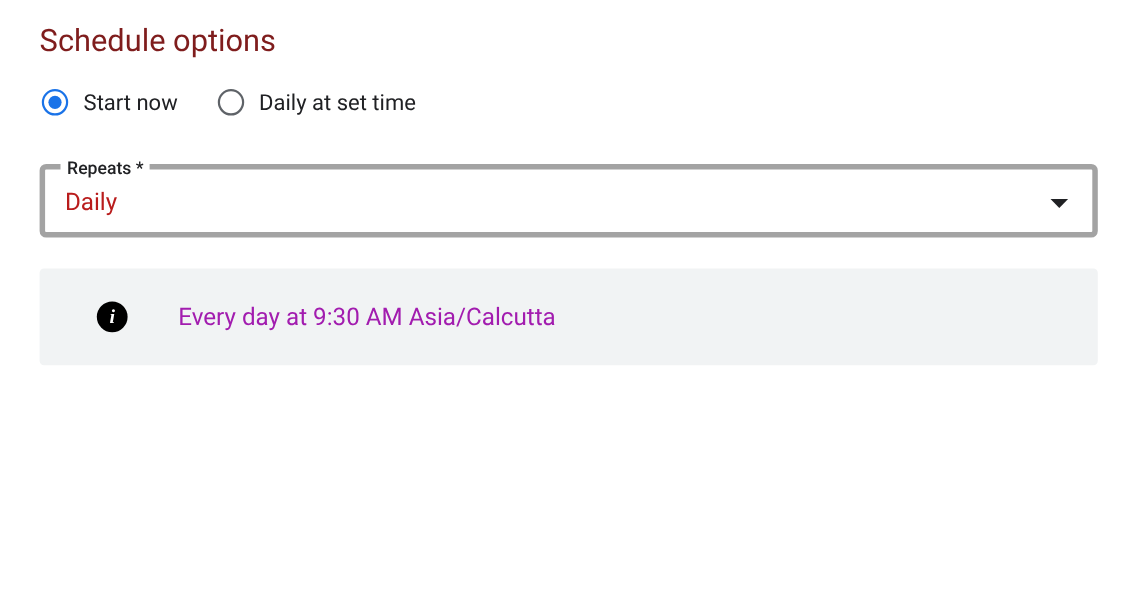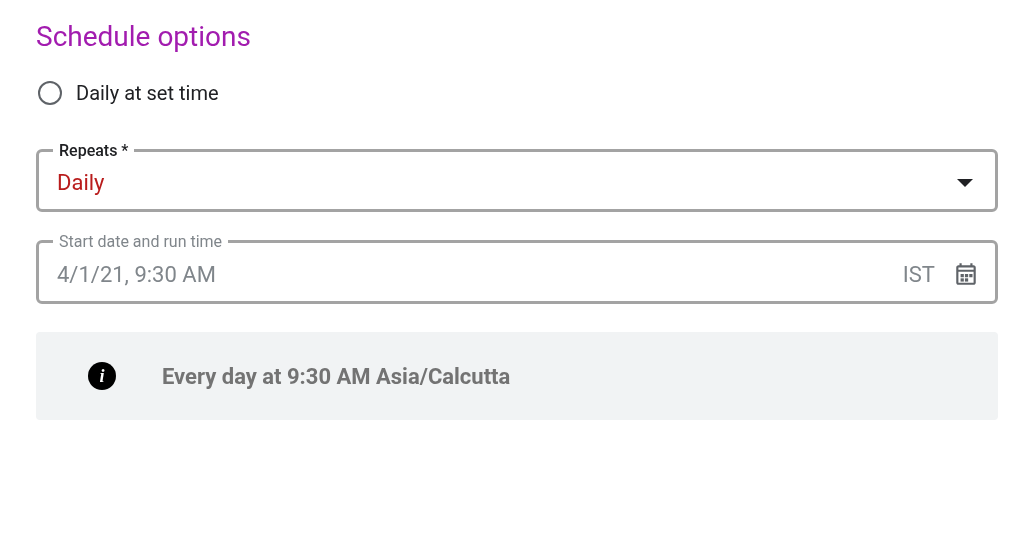--- a/index.html
+++ b/index.html
@@ -10,21 +10,21 @@
     background: #fff;
     color: #202124;
   }
   .wrap {
     padding: 20px 36px;
     width: 1034px;
   }
   .title {
     font-size: 28px;
     font-weight: 400;
-    color: #a21caf;
+    color: #7f1d1d;
     margin: 0 0 28px 0;
   }
   .radio-row {
     display: flex;
     align-items: center;
     gap: 36px;
     margin-bottom: 44px;
     padding-left: 2px;
   }
   .radio-item {
@@ -53,21 +53,21 @@
     border-radius: 50%;
     background: #1a73e8;
   }
   .radio-label {
     font-size: 20px;
     color: #202124;
   }
 
   .field {
     position: relative;
-    border: 3px solid #a3a3a3;
+    border: 5px solid #a3a3a3;
     border-radius: 6px;
     padding: 18px 16px 14px 18px;
     margin-bottom: 28px;
   }
   .field-label {
     position: absolute;
     top: -11px;
     left: 14px;
     background: #fff;
     padding: 0 6px;
@@ -139,63 +139,48 @@
     align-items: center;
     justify-content: center;
     font-family: Georgia, 'Times New Roman', serif;
     font-style: italic;
     font-weight: bold;
     font-size: 18px;
     margin-left: 24px;
   }
   .summary-text {
     font-size: 22px;
-    color: #737373;
-    font-weight: bold;
+    color: #a21caf;
   }
 </style>
 </head>
 <body>
 
 <div class="wrap">
   <h1 class="title">Schedule options</h1>
 
   <div class="radio-row">
+    <div class="radio-item">
+      <span class="radio-outer selected">
+        <span class="radio-inner"></span>
+      </span>
+      <span class="radio-label">Start now</span>
+    </div>
     <div class="radio-item">
       <span class="radio-outer unselected"></span>
       <span class="radio-label">Daily at set time</span>
     </div>
   </div>
 
   <div class="field">
     <span class="field-label strong">Repeats *</span>
     <div class="select-row">
       <span class="select-value">Daily</span>
       <span class="dropdown-icon"></span>
     </div>
   </div>
 
-  <div class="field">
-    <span class="field-label muted">Start date and run time</span>
-    <div class="date-row">
-      <span class="date-value">4/1/21, 9:30 AM</span>
-      <span class="date-right">
-        <span class="tz">IST</span>
-        <span class="cal-icon">
-          <svg width="26" height="26" viewBox="0 0 24 24" fill="#5f6368">
-            <path d="M19 4h-1V2h-2v2H8V2H6v2H5a2 2 0 0 0-2 2v14a2 2 0 0 0 2 2h14a2 2 0 0 0 2-2V6a2 2 0 0 0-2-2zm0 16H5V10h14v10zM5 8V6h14v2H5zm2 4h3v3H7v-3zm5 0h3v3h-3v-3zm-5 5h3v3H7v-3zm5 0h3v3h-3v-3zm5-5h3v3h-3v-3z" opacity="0"></path>
-            <path d="M19 4h-1V2h-2v2H8V2H6v2H5C3.9 4 3 4.9 3 6v14c0 1.1.9 2 2 2h14c1.1 0 2-.9 2-2V6c0-1.1-.9-2-2-2zm0 16H5V10h14v10zM19 8H5V6h14v2z"></path>
-            <rect x="7" y="12" width="3" height="3"></rect>
-            <rect x="11" y="12" width="3" height="3"></rect>
-            <rect x="15" y="12" width="3" height="3"></rect>
-            <rect x="7" y="16" width="3" height="3"></rect>
-            <rect x="11" y="16" width="3" height="3"></rect>
-          </svg>
-        </span>
-      </span>
-    </div>
-  </div>
 
   <div class="summary">
     <span class="info-icon">i</span>
     <span class="summary-text">Every day at 9:30 AM Asia/Calcutta</span>
   </div>
 </div>
 
 </body></html>

